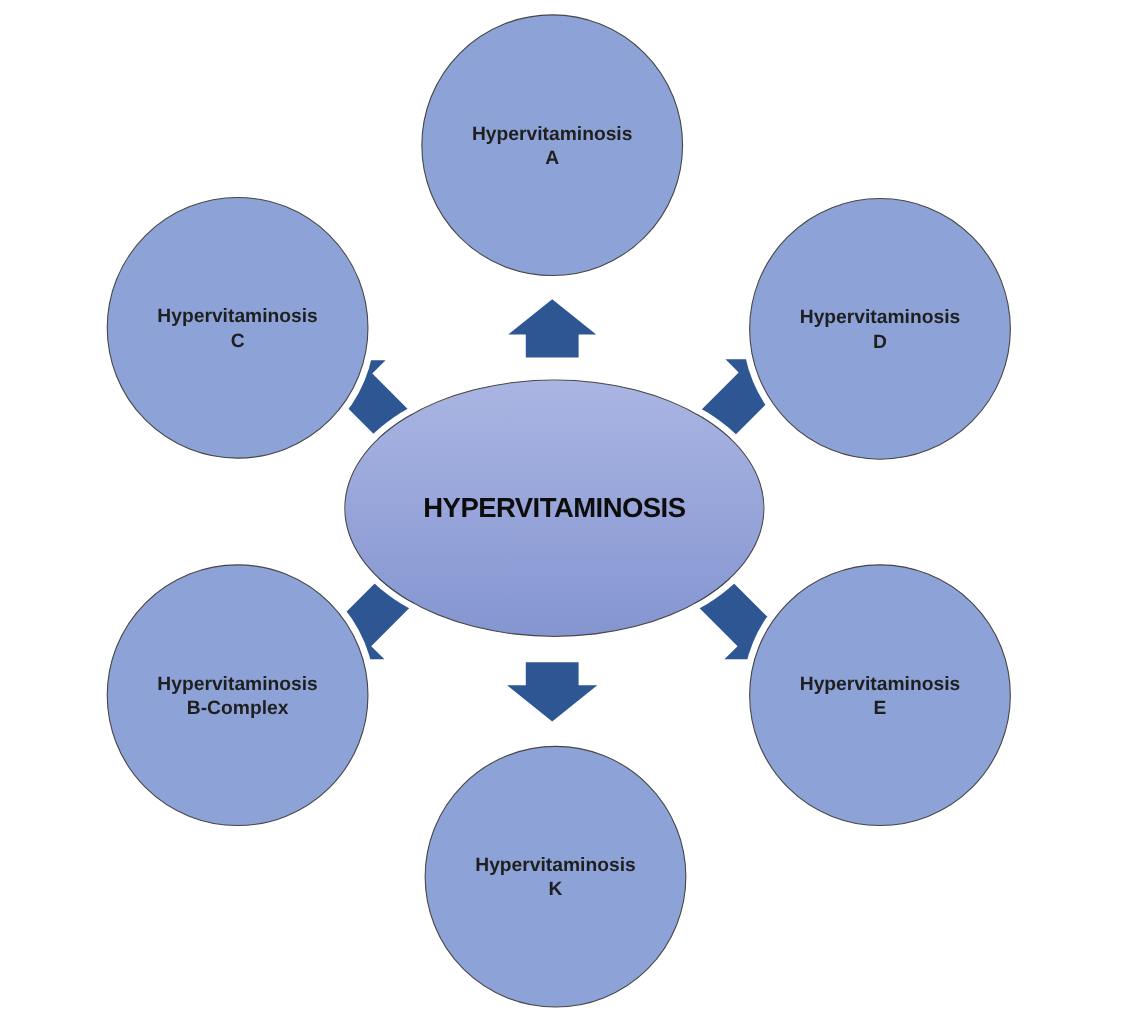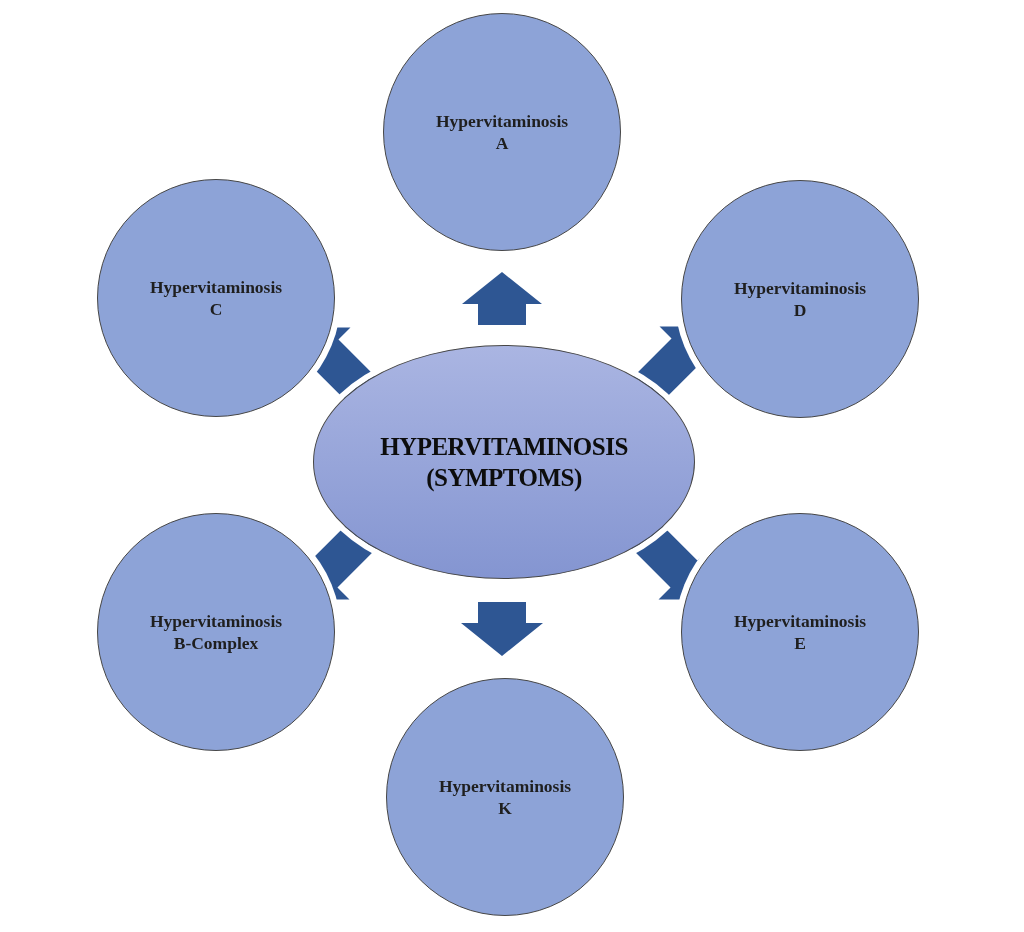--- a/index.html
+++ b/index.html
@@ -68,39 +68,38 @@
     justify-content: center;
     text-align: center;
     color: #0d0d0d;
     font-weight: 700;
     font-size: 25px;
     line-height: 31px;
     letter-spacing: -0.5px;
     z-index: 2;
     box-sizing: border-box;
   }
-  .label-line { display: block; font-family: Liberation Serif, serif; }
+  .label-line { display: block; }
 </style>
 </head>
 <body>
 
 <div id="canvas">
 
   <svg id="arrow-layer" width="1024" height="932" viewBox="0 0 1024 932">
     <path class="arrow" d="M502,272 L542,304 L526,304 L526,325 L478,325 L478,304 L462,304 Z"></path>
     <path class="arrow" d="M478,602 L526,602 L526,623 L543,623 L502,656 L461,623 L478,623 Z"></path>
     <path class="arrow" transform="translate(342,370) rotate(-135)" d="M-60,-19 L24,-19 L24,-36 L60,0 L24,36 L24,19 L-60,19 Z"></path>
     <path class="arrow" transform="translate(668,369) rotate(-45)" d="M-60,-19 L24,-19 L24,-36 L60,0 L24,36 L24,19 L-60,19 Z"></path>
     <path class="arrow" transform="translate(341,557) rotate(135)" d="M-60,-19 L24,-19 L24,-36 L60,0 L24,36 L24,19 L-60,19 Z"></path>
     <path class="arrow" transform="translate(667,557) rotate(45)" d="M-60,-19 L24,-19 L24,-36 L60,0 L24,36 L24,19 L-60,19 Z"></path>
   </svg>
 
   <div class="center-ellipse">
     <span class="label-line">HYPERVITAMINOSIS</span>
-    <span class="label-line">(SYMPTOMS)</span>
   </div>
 
   <div class="node node-a">
     <span class="label-line">Hypervitaminosis</span>
     <span class="label-line">A</span>
   </div>
 
   <div class="node node-c">
     <span class="label-line">Hypervitaminosis</span>
     <span class="label-line">C</span>

